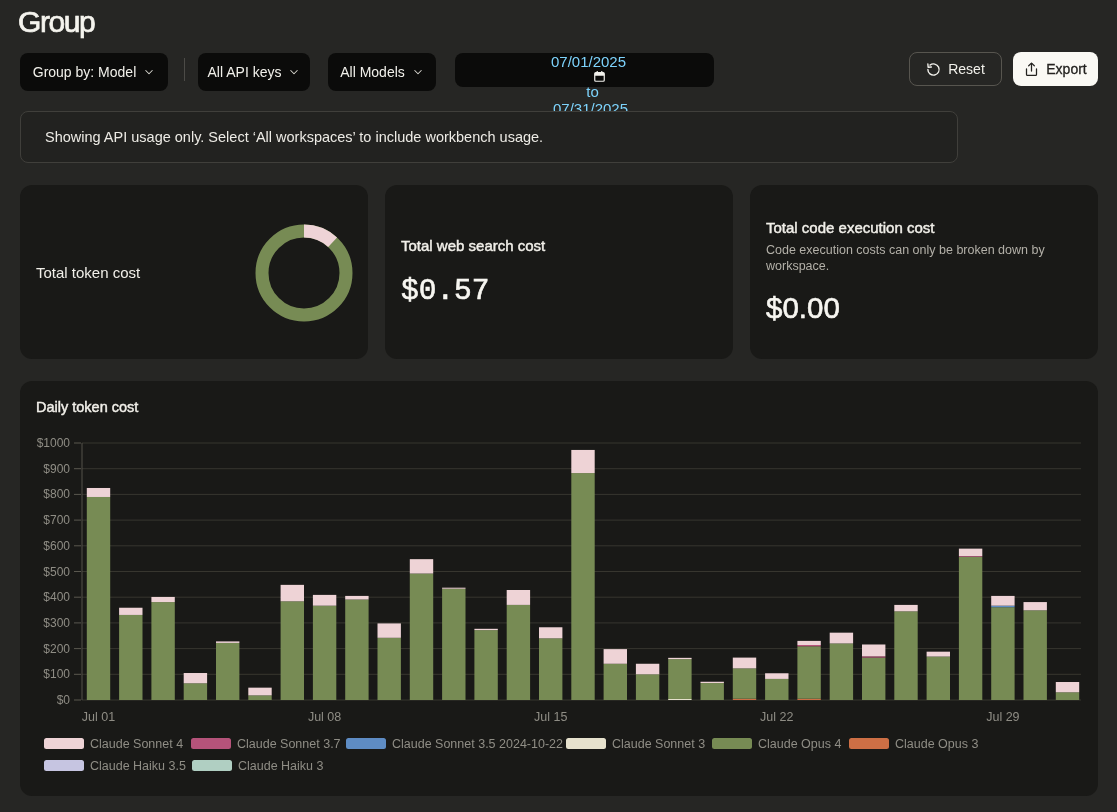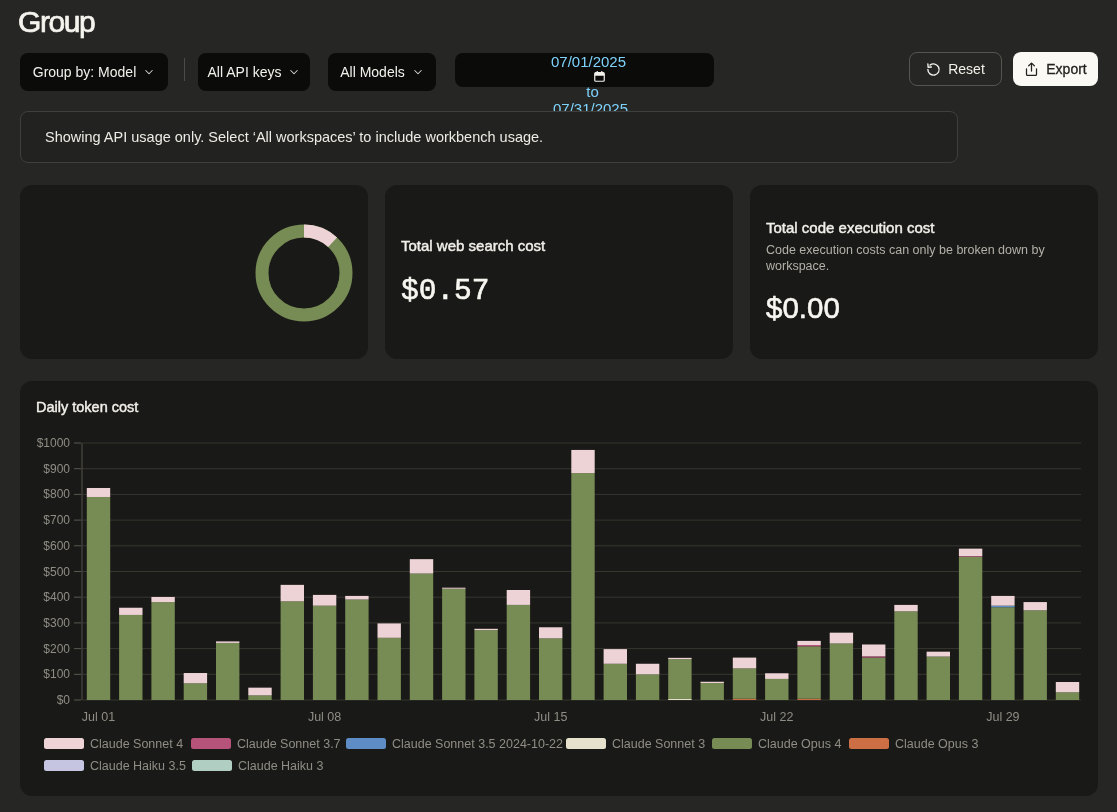--- a/index.html
+++ b/index.html
@@ -83,20 +83,21 @@
       <path d="M4 11v9a1.5 1.5 0 0 0 1.5 1.5h13A1.5 1.5 0 0 0 20 20v-9"></path>
       <polyline points="7.5 6 12 1.8 16.5 6"></polyline>
       <line x1="12" y1="2" x2="12" y2="14.5"></line>
     </svg>
     <span>Export</span>
   </div>
 
 <div class="banner">Showing API usage only. Select ‘All workspaces’ to include workbench usage.</div>
 
 <div class="card" style="left:20px;">
+  <div class="lbl">Total token cost</div>
 </div>
 <svg class="donut" width="120" height="120" viewBox="0 0 120 120" style="left:243.5px;top:212.5px">
 <circle cx="60" cy="60" r="42" fill="none" stroke="#778b54" stroke-width="13"></circle>
 <path d="M 60 18 A 42 42 0 0 1 88.64 29.28" fill="none" stroke="#eed3d6" stroke-width="13"></path>
 </svg>
 <div class="card" style="left:385px;">
   <div class="t">Total web search cost</div>
   <div class="m" style="margin-top:20px;font-family:Liberation Mono, monospace;">$0.57</div>
 </div>
 <div class="card" style="left:750px;">

